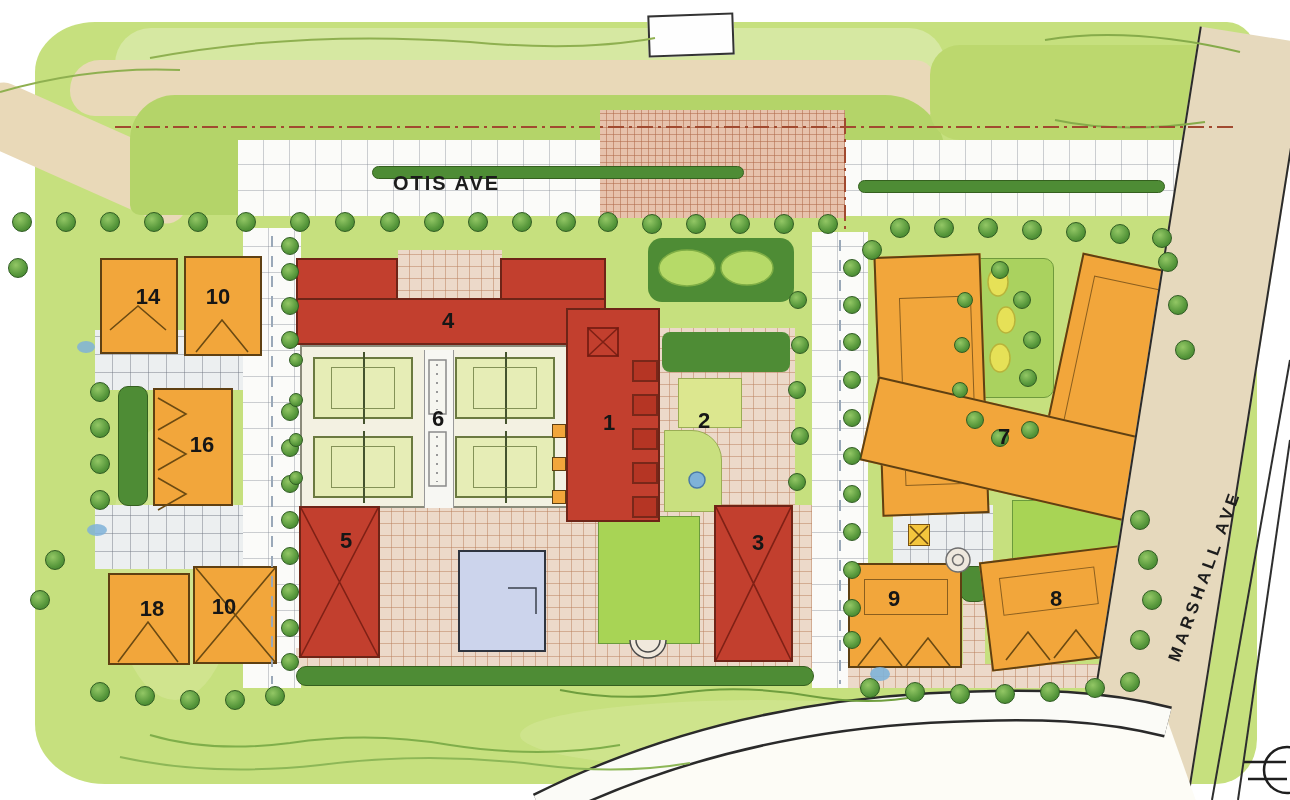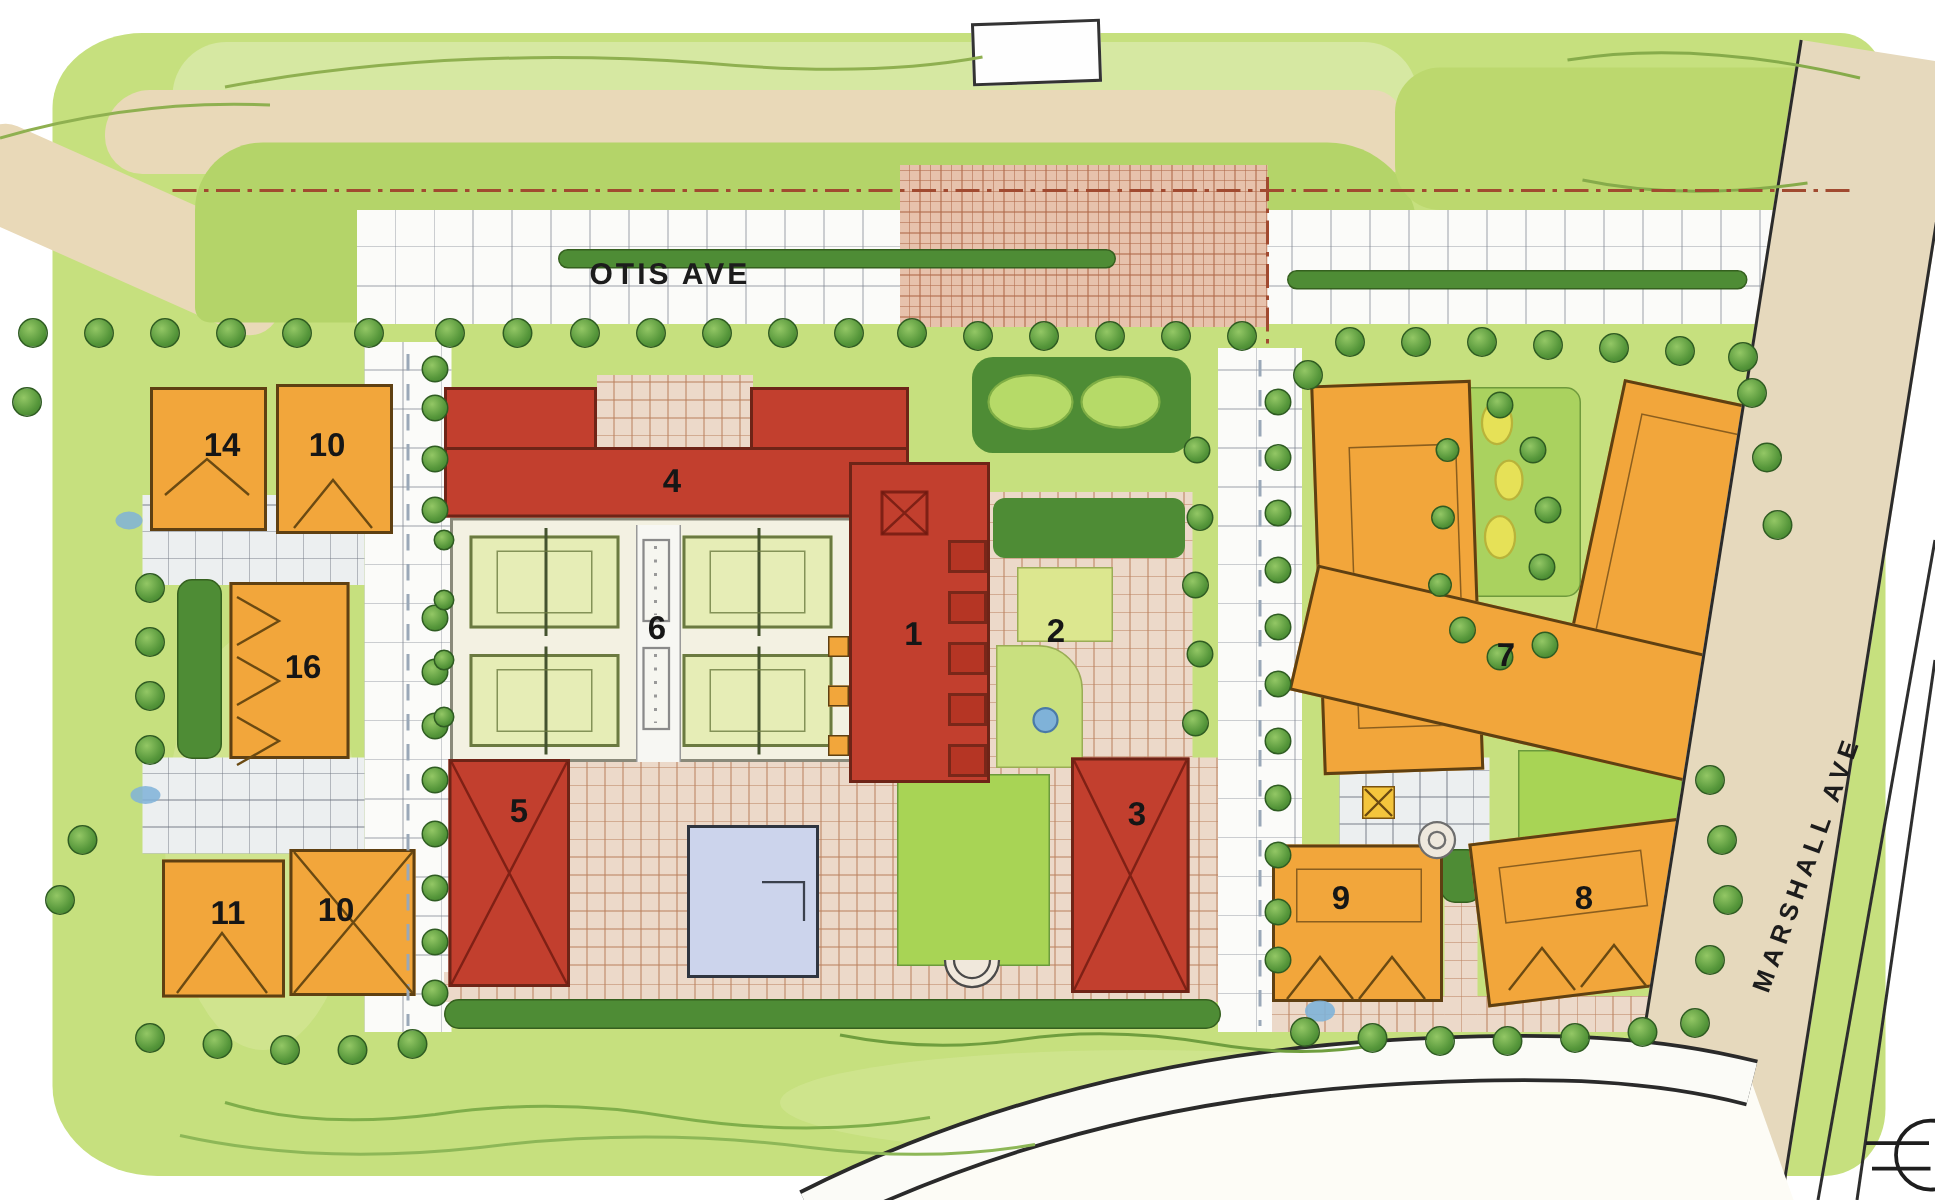--- a/index.html
+++ b/index.html
@@ -311,17 +311,17 @@
   <div class="num" style="left:593px;top:410px;">1</div>
   <div class="num" style="left:688px;top:408px;">2</div>
   <div class="num" style="left:742px;top:530px;">3</div>
   <div class="num" style="left:432px;top:308px;">4</div>
   <div class="num" style="left:330px;top:528px;">5</div>
   <div class="num" style="left:422px;top:406px;">6</div>
   <div class="num" style="left:988px;top:424px;">7</div>
   <div class="num" style="left:1040px;top:586px;">8</div>
   <div class="num" style="left:878px;top:586px;">9</div>
   <div class="num" style="left:208px;top:594px;">10</div>
-  <div class="num" style="left:136px;top:596px;">11</div>
+  <div class="num" style="left:136px;top:596px;">18</div>
   <div class="num" style="left:186px;top:432px;">16</div>
   <div class="num" style="left:202px;top:284px;">10</div>
   <div class="num" style="left:132px;top:284px;">14</div>
 </div>
 
 </body></html>

